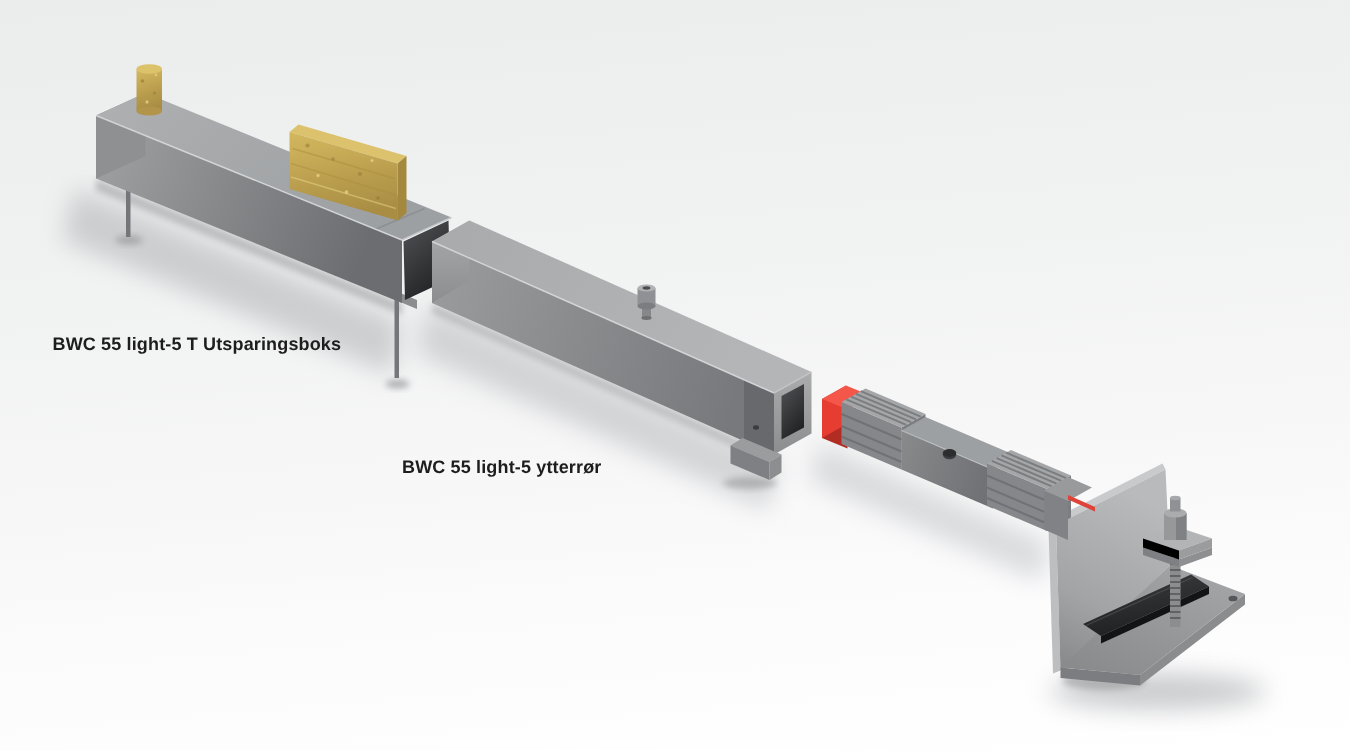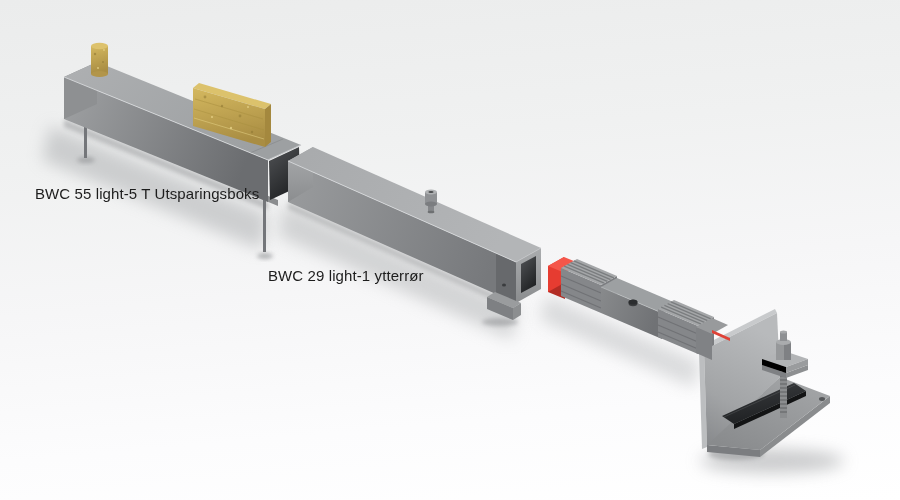--- a/index.html
+++ b/index.html
@@ -3,22 +3,22 @@
 <meta charset="utf-8">
 <style>
   html,body{margin:0;padding:0;}
   body{font-family:"Liberation Sans", sans-serif;}
   #stage{
     position:relative;width:900px;height:500px;overflow:hidden;
     background:linear-gradient(175deg,#ebecec 0%,#f0f1f1 30%,#f6f6f7 55%,#fcfcfd 80%,#ffffff 100%);
   }
   #stage svg{position:absolute;left:0;top:0;}
   .part-label{
-    position:absolute;font-size:15px;line-height:17px;color:#1d1d1d;
-    letter-spacing:0.1px;white-space:nowrap;font-weight:400;
+    position:absolute;font-size:12px;line-height:17px;color:#1d1d1d;
+    letter-spacing:0.1px;white-space:nowrap;font-weight:700;margin-top:36px;
   }
   #label-1{left:35px;top:185px;}
   #label-2{left:268px;top:267px;}
   #label-3{left:348px;top:360px;}
 </style>
 </head>
 <body>
 
 <div id="stage">
   <svg width="900" height="500" viewBox="0 0 900 500">
@@ -227,14 +227,14 @@
 
       <g>
         <polygon points="696,327 712,334 712,360 696,353" fill="#808285"></polygon>
         <polygon points="696,327 712,318 728,325 712,334" fill="#989a9c"></polygon>
         <polygon points="712,330 730,338 730,341 712,333" fill="#df4237"></polygon>
       </g>
     </g>
   </svg>
 
   <div class="part-label" id="label-1">BWC 55 light-5 T Utsparingsboks</div>
-  <div class="part-label" id="label-2">BWC 29 light-1 ytterrør</div>
+  <div class="part-label" id="label-2">BWC 55 light-5 ytterrør</div>
 </div>
 
 </body></html>

